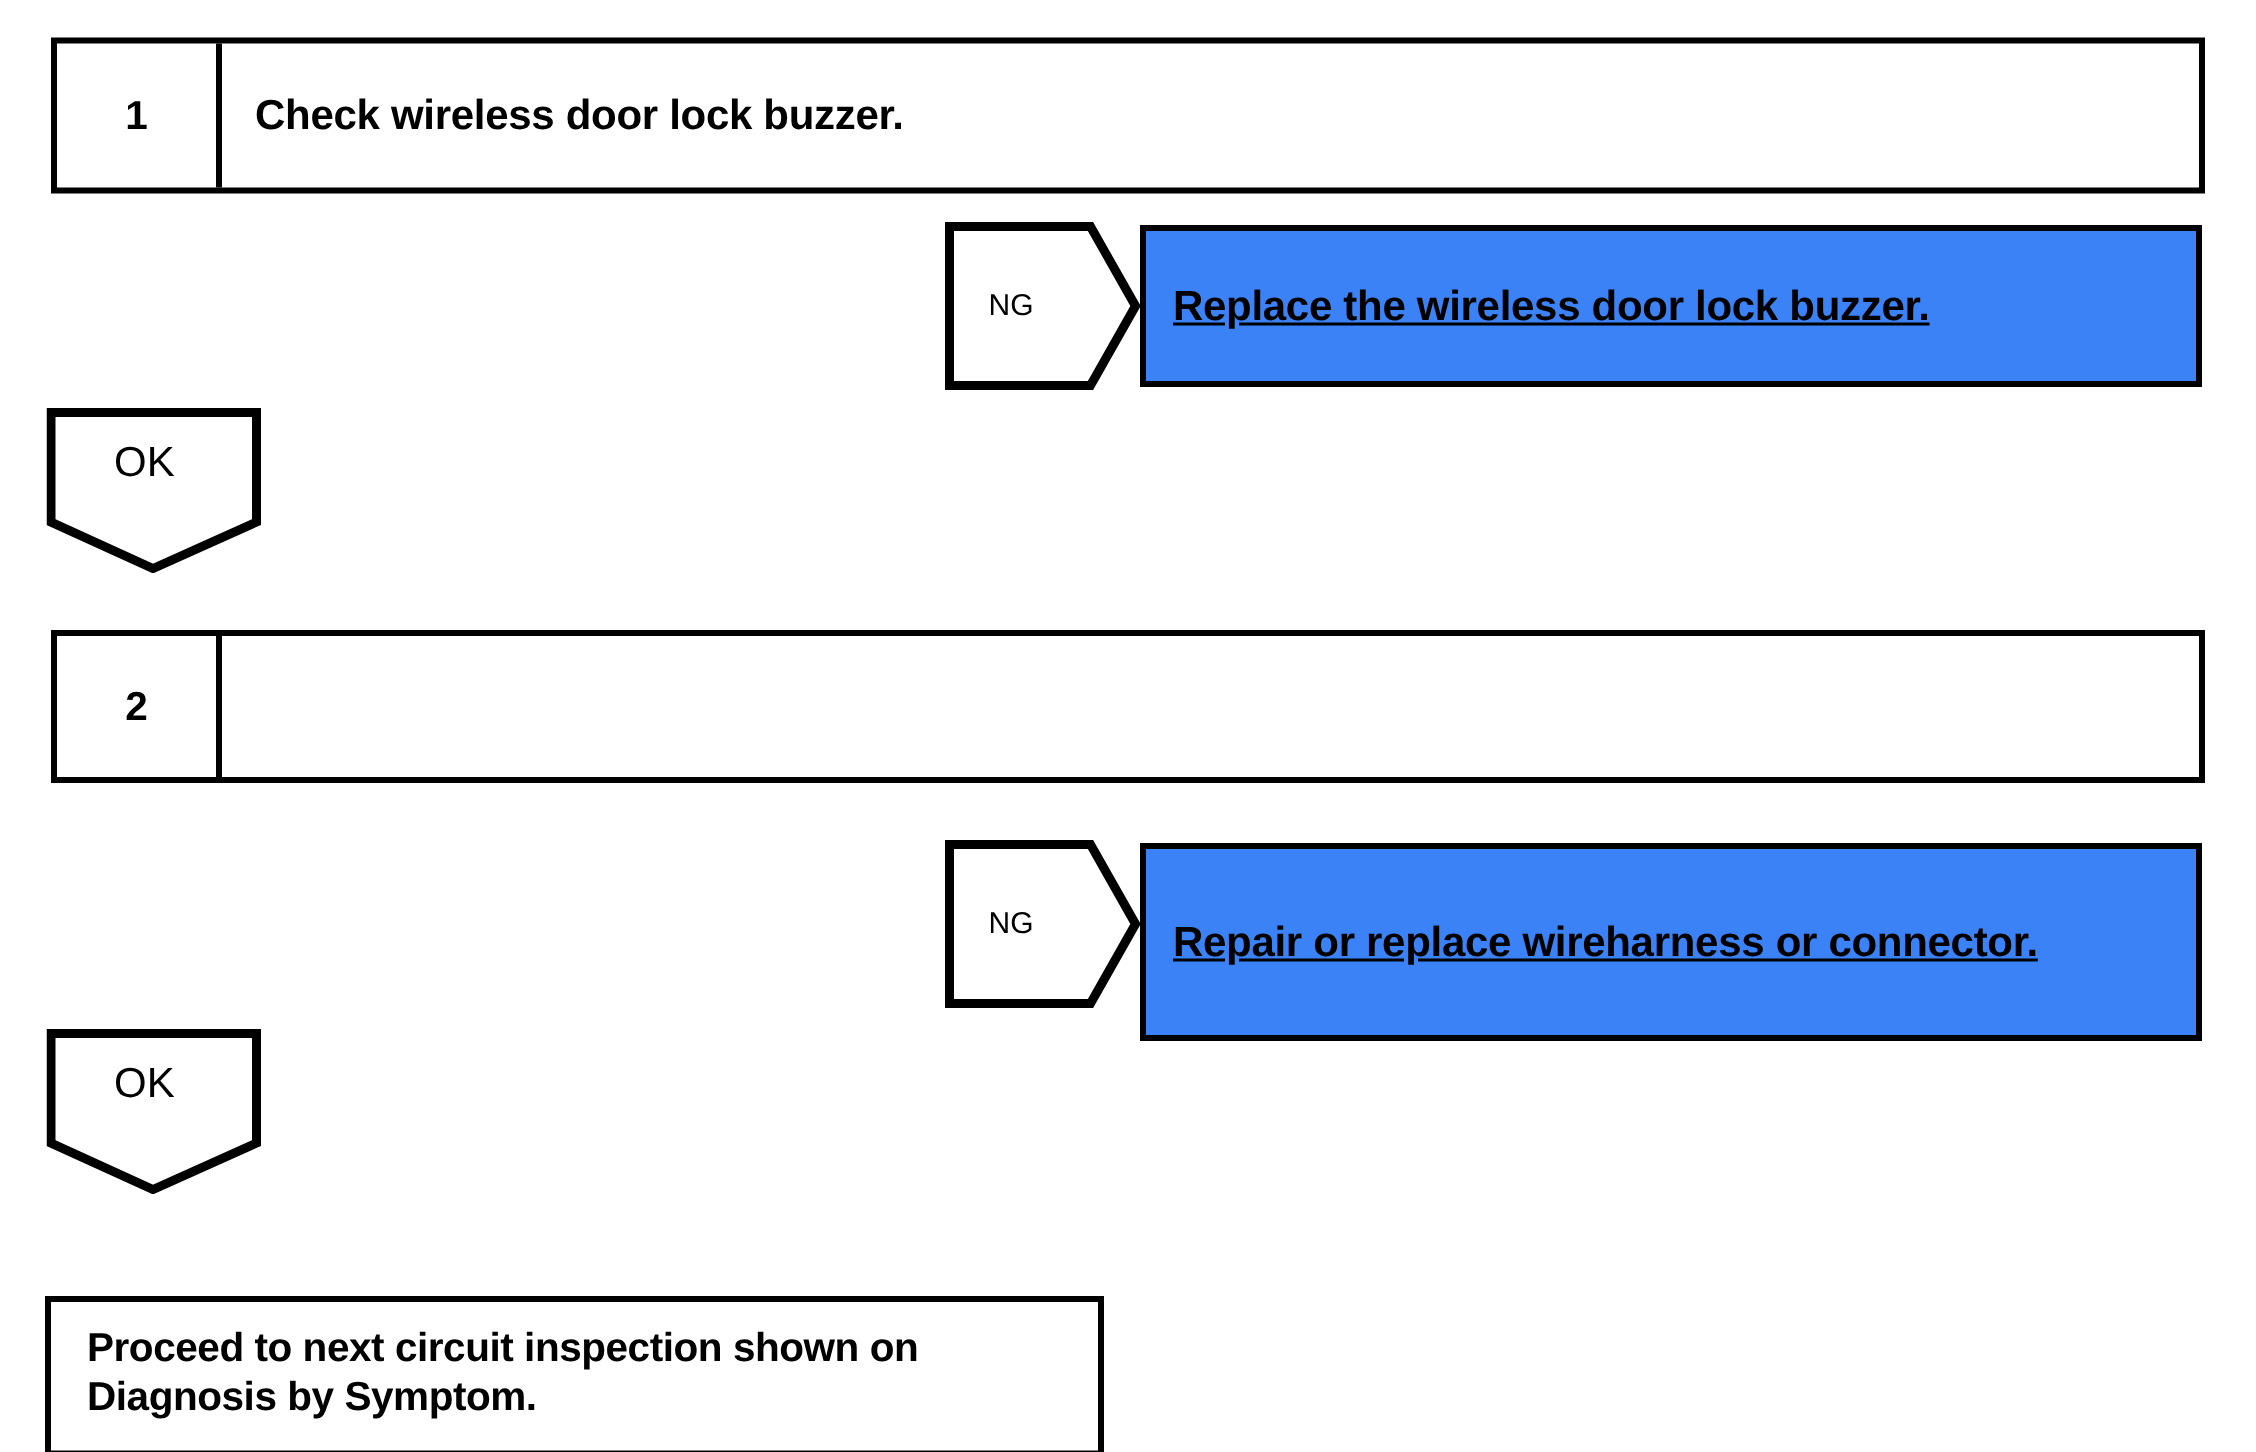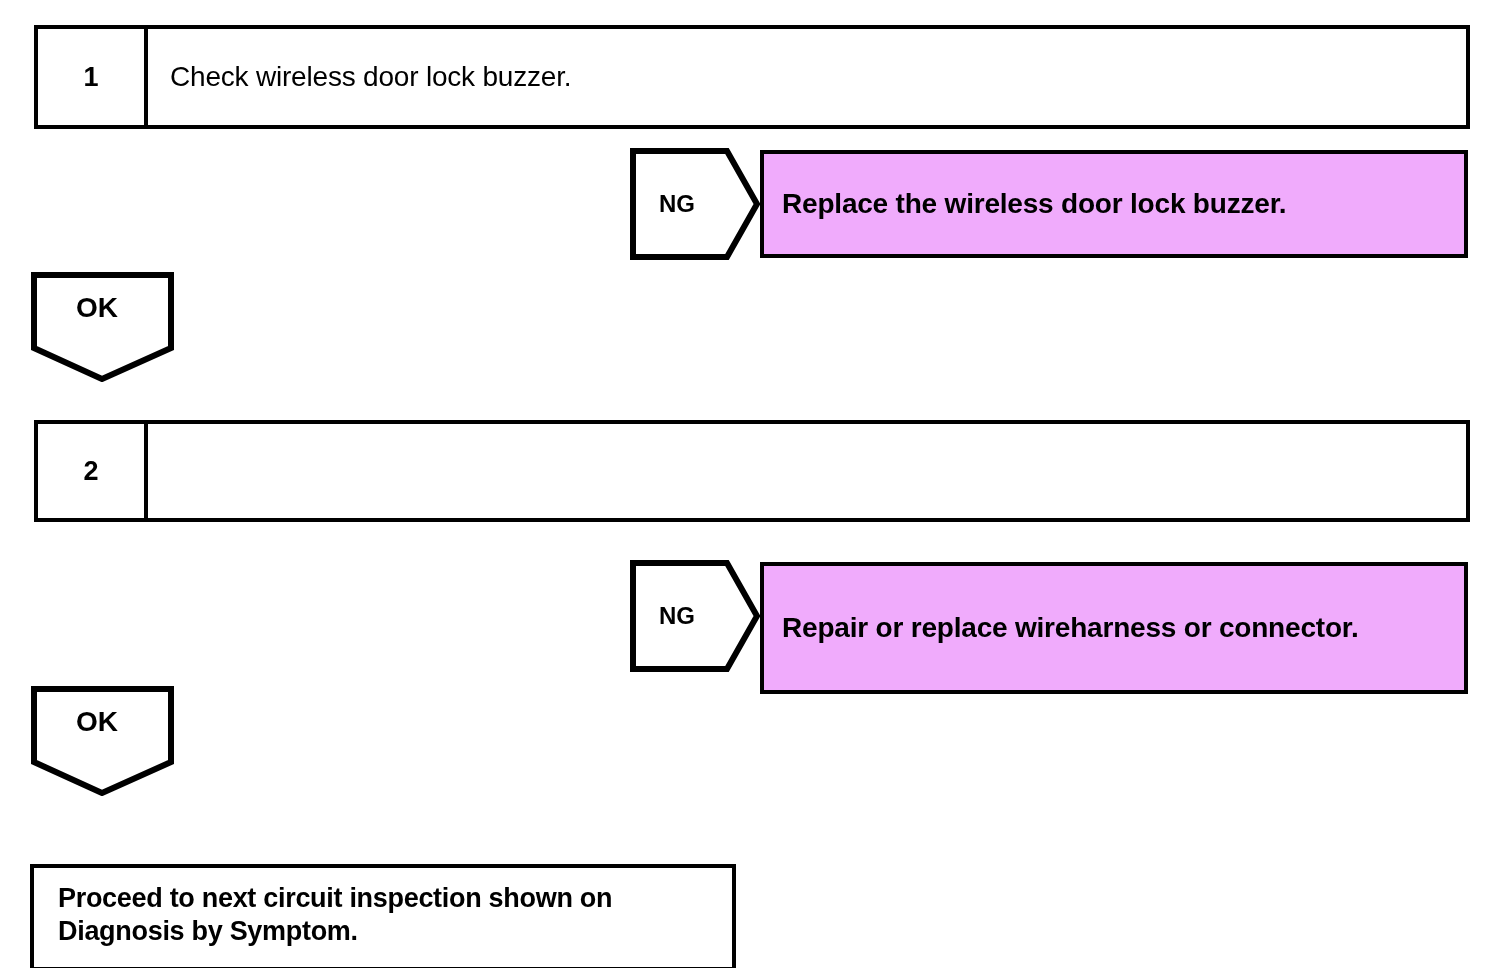--- a/index.html
+++ b/index.html
@@ -46,39 +46,40 @@
     letter-spacing: 0px;
   }
   .step-text {
     box-sizing: border-box;
     flex: 1 1 auto;
     display: flex;
     align-items: center;
     padding-left: 22px;
     padding-right: 14px;
     font-size: 28px;
-    font-weight: normal;
+    font-weight: bold;
     line-height: 1.28;
     letter-spacing: -0.2px;
     border-radius: 16px;
   }
 
   
   .result-box {
     position: absolute;
     box-sizing: border-box;
     border: 4px solid #000;
-    background: #f0abfc;
+    background: #3b82f6;
     display: flex;
     align-items: center;
     padding-left: 18px;
     padding-right: 12px;
     font-size: 28px;
     font-weight: bold;
     letter-spacing: -0.2px;
+    text-decoration: underline;
   }
 
   .terminal-box {
     position: absolute;
     box-sizing: border-box;
     border: 4px solid #000;
     background: #fff;
     display: flex;
     align-items: flex-start;
     padding: 14px 12px 0 24px;
@@ -99,22 +100,22 @@
     position: absolute;
     left: 0;
     top: 0;
     width: 100%;
     height: 100%;
     display: flex;
     align-items: center;
     justify-content: flex-start;
     padding-left: 29px;
     box-sizing: border-box;
-    font-size: 24px;
-    font-weight: bold;
+    font-size: 20px;
+    font-weight: normal;
     letter-spacing: 0px;
   }
 
   
   .ok-shape {
     position: absolute;
   }
   .ok-shape svg {
     display: block;
   }
@@ -124,21 +125,21 @@
     top: 0;
     width: 100%;
     height: 100%;
     display: flex;
     align-items: flex-start;
     justify-content: flex-start;
     padding-left: 45px;
     padding-top: 20px;
     box-sizing: border-box;
     font-size: 28px;
-    font-weight: bold;
+    font-weight: normal;
     letter-spacing: 0px;
   }
 
   .nowrap-line { white-space: pre-wrap; }
 </style>
 </head>
 <body>
 
 <div class="canvas">
 

